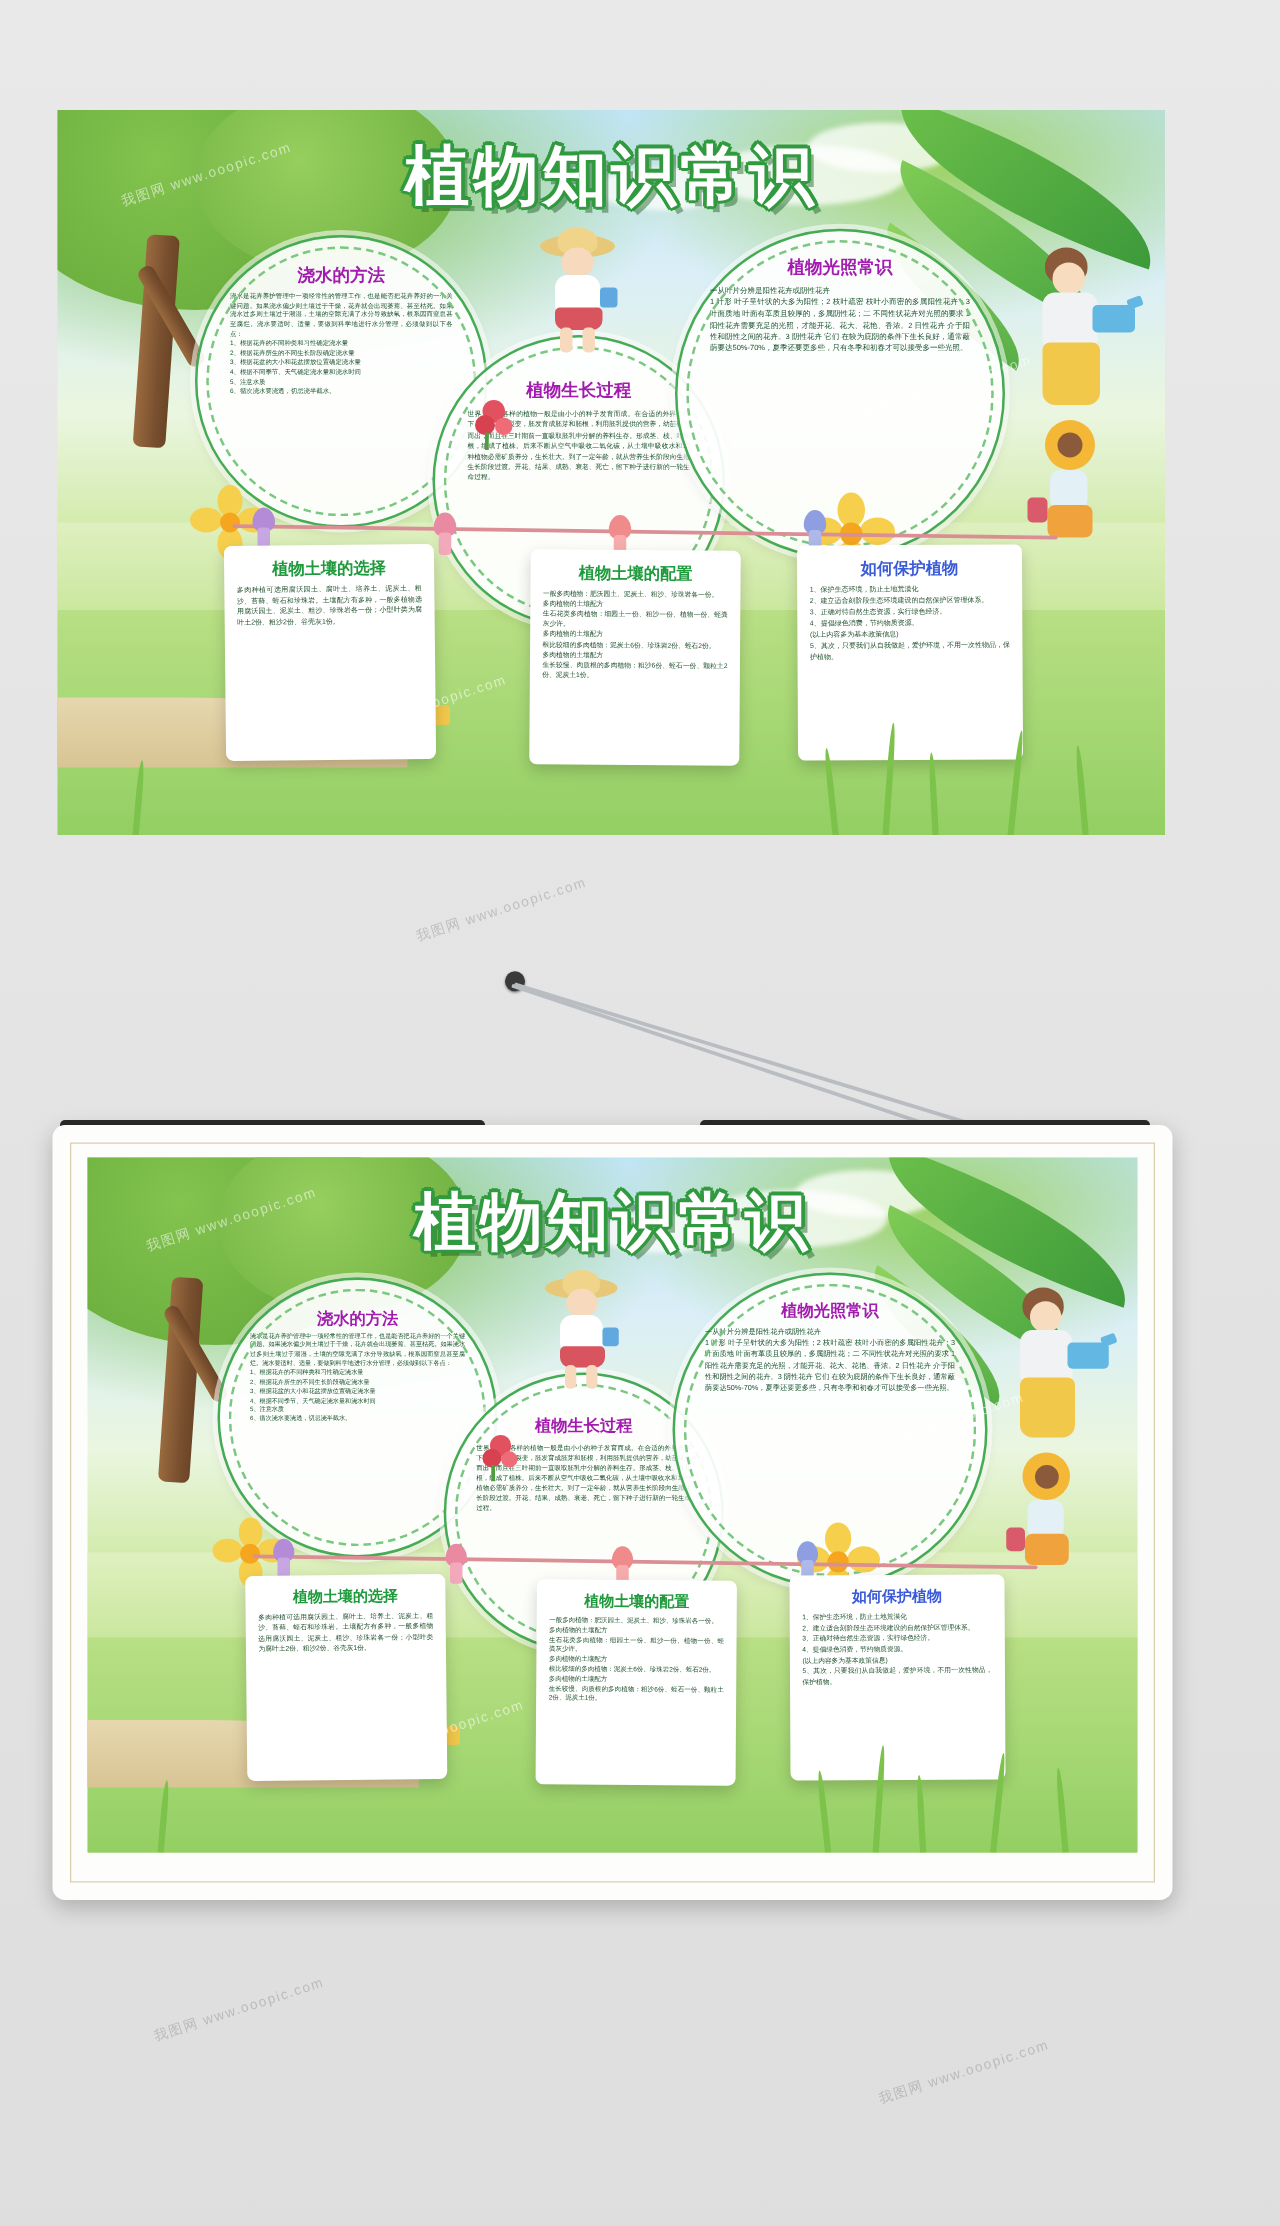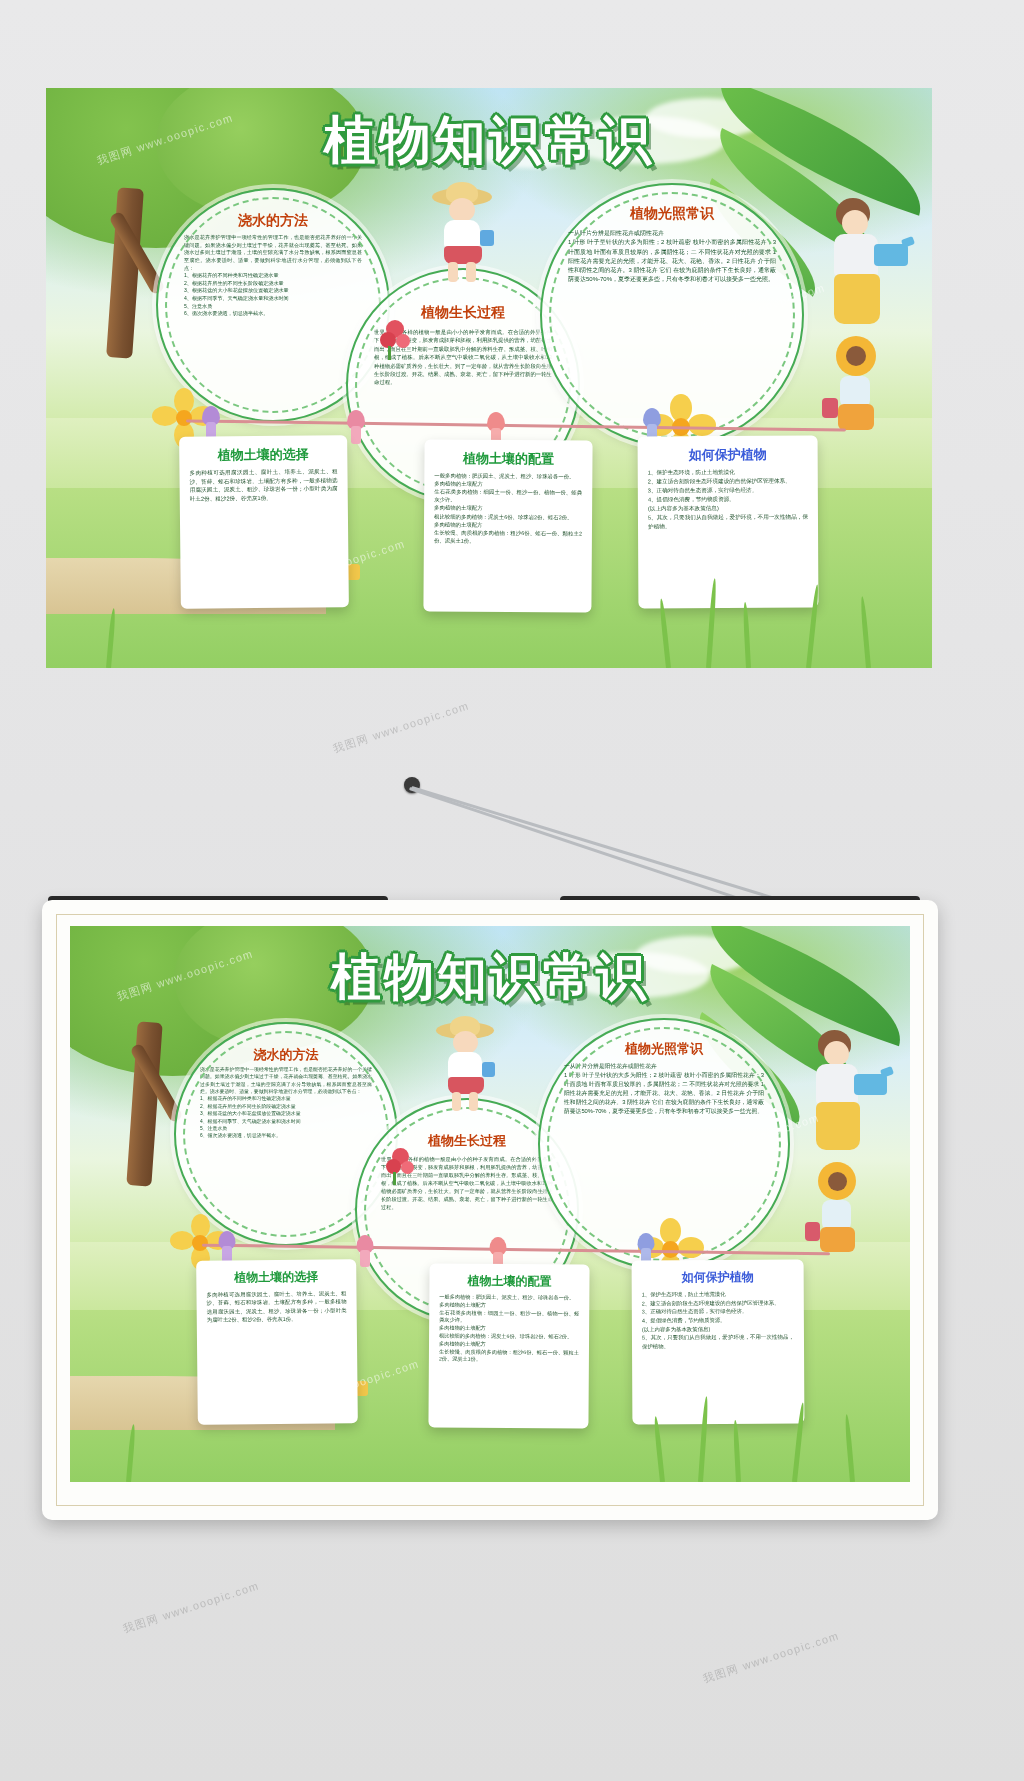--- a/index.html
+++ b/index.html
@@ -54,21 +54,21 @@
     position:absolute;border-radius:50%;
     background:rgba(255,255,255,.93);
     border:2px solid #46ab55;
     box-shadow:0 0 0 4px rgba(255,255,255,.55), 0 4px 10px rgba(0,0,0,.10);
   }
   .bubble:after{
     content:"";position:absolute;inset:7px;border:2px dashed #7ac77f;border-radius:50%;
     pointer-events:none;
   }
   .bubble .b-title{
-    position:absolute;left:0;right:0;text-align:center;font-weight:bold;color:#c2410c;
+    position:absolute;left:0;right:0;text-align:center;font-weight:bold;color:#a21caf;
   }
   .bubble .b-body{
     position:absolute;color:#17512a;text-align:justify;white-space:pre-line;
   }
 
   
   .rope{position:absolute;height:3px;background:#d98f93;border-radius:2px;}
   .clip{position:absolute;}
   .clip .head{position:absolute;left:50%;transform:translateX(-50%);border-radius:50% 50% 50% 50%/60% 60% 40% 40%;}
   .clip .body{position:absolute;left:50%;transform:translateX(-50%);border-radius:3px;}

